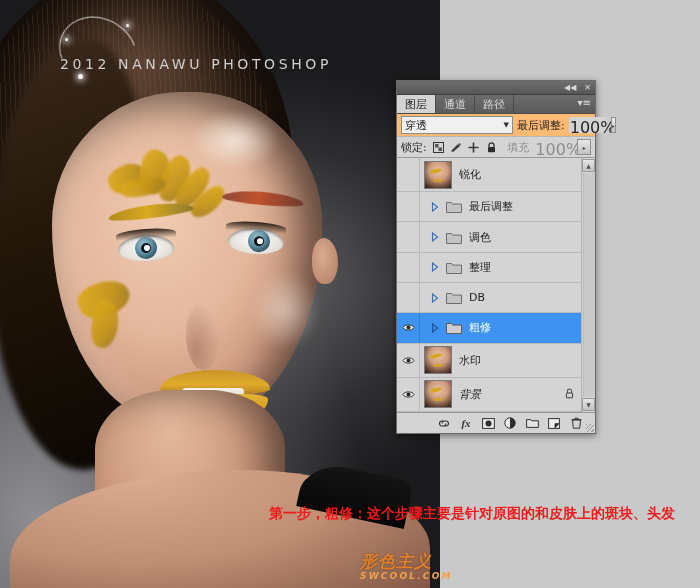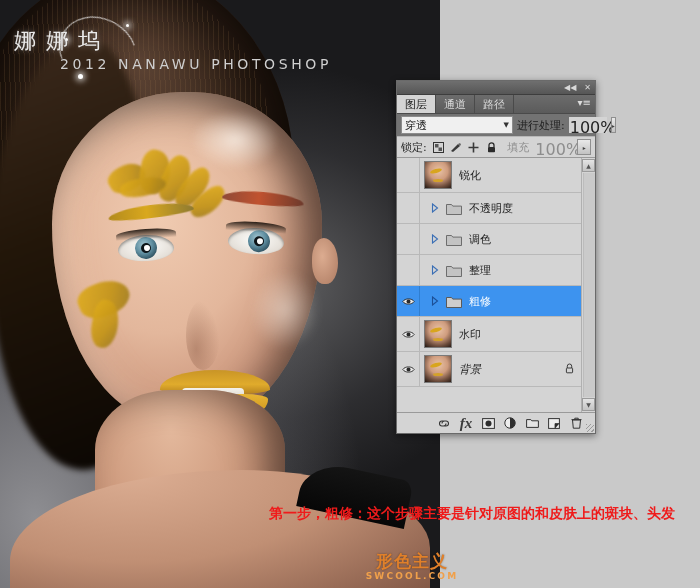--- a/index.html
+++ b/index.html
@@ -142,42 +142,42 @@
         transform:rotate(28deg);filter:blur(.3px);}
   .spark{position:absolute;width:3px;height:3px;background:#fff;border-radius:50%;
         box-shadow:0 0 6px 2px rgba(255,255,255,.8);}
 
   
   .note{position:absolute;left:269px;top:500px;width:420px;color:#ef1b1b;font-size:14px;line-height:26px;
         font-family:"DejaVu Sans","Liberation Sans",sans-serif;font-weight:600;}
   .note div{white-space:nowrap;}
 
   
-  .logo{position:absolute;left:360px;top:552px;width:104px;height:34px;text-align:center;}
+  .logo{position:absolute;left:360px;top:552px;width:104px;height:34px;text-align:left;font-style:italic;}
   .logo-cn{color:#e0802a;font-size:17px;font-weight:700;letter-spacing:1px;line-height:18px;
         text-shadow:0 0 2px rgba(0,0,0,.4);}
   .logo-en{color:#f0a04a;font-size:9px;letter-spacing:2.2px;line-height:12px;font-weight:700;}
 
   
   .panel{position:absolute;left:396px;top:80px;width:198px;height:352px;
     background:#d4d4d4;border:1px solid #6a6a6a;
     box-shadow:0 2px 7px rgba(0,0,0,.45);
     font-size:11px;color:#1e1e1e;
     display:flex;flex-direction:column;}
   .panel-titlebar{height:13px;background:linear-gradient(180deg,#6f6f6f,#565656);
     border-bottom:1px solid #3d3d3d;display:flex;justify-content:flex-end;align-items:center;padding-right:2px;gap:4px;}
   .tb-btn{color:#d8d8d8;font-size:8px;line-height:8px;padding:0 2px;cursor:pointer;}
   .tabs{height:18px;background:linear-gradient(180deg,#6c6c6c,#5b5b5b);display:flex;align-items:stretch;
     border-bottom:1px solid #4a4a4a;position:relative;text-align:right;}
   .tab{padding:0 8px;display:flex;align-items:center;color:#d9d9d9;font-size:11px;
     border-right:1px solid #4a4a4a;cursor:pointer;}
   .tab.active{background:#d4d4d4;color:#1a1a1a;}
   .tab-menu{position:absolute;right:4px;top:3px;color:#dcdcdc;font-size:10px;line-height:10px;cursor:pointer;}
   .row-blend{height:22px;display:flex;align-items:center;padding:0 4px;gap:4px;
-    background:#737373;border-bottom:1px solid #b7b7b7;}
+    background:#fdba74;border-bottom:1px solid #b7b7b7;}
   .combo{flex:0 0 104px;height:16px;background:#f0f0f0;border:1px solid #8c8c8c;
     display:flex;align-items:center;justify-content:space-between;padding:0 3px;font-size:11px;cursor:pointer;}
   .combo .caret{font-size:7px;color:#333;}
   .lbl{font-size:11px;color:#1e1e1e;white-space:nowrap;}
   .numbox{width:34px;height:14px;background:#d4d4d4;border:1px solid transparent;text-align:right;
     font-size:16px;padding-right:2px;color:#222;}
   .stepper{width:12px;height:14px;background:linear-gradient(180deg,#e9e9e9,#c2c2c2);
     border:1px solid #8f8f8f;display:flex;align-items:center;justify-content:center;font-size:6px;color:#444;cursor:pointer;}
   .row-lock{height:20px;display:flex;align-items:center;padding:0 4px;gap:5px;
     background:#d4d4d4;border-bottom:1px solid #9a9a9a;}
@@ -275,21 +275,20 @@
 
     <div class="neck"></div>
     <div class="shoulder"></div>
     <div class="strap"></div>
 
     <div class="wm">
       <div class="wm-arc"></div>
       <div class="spark" style="left:118px;top:6px;"></div>
       <div class="spark" style="left:57px;top:20px;"></div>
       <div class="spark" style="left:70px;top:56px;width:5px;height:5px;"></div>
-      <div class="wm-cn">娜娜坞</div>
       <div class="wm-en">2012  NANAWU  PHOTOSHOP</div>
     </div>
   </div>
 
   <div class="note">
     <div>第一步，粗修：这个步骤主要是针对原图的和皮肤上的斑块、头发</div>
   </div>
 
   <div class="logo">
     <div class="logo-cn">形色主义</div>
@@ -308,21 +307,21 @@
       <div class="tab">通道</div>
       <div class="tab">路径</div>
       <div class="tab-menu">▾≡</div>
     </div>
 
     <div class="row-blend">
       <div class="combo">
         <span>穿透</span>
         <span class="caret">▼</span>
       </div>
-      <span class="lbl">进行处理:</span>
+      <span class="lbl">最后调整:</span>
       <span class="numbox">100%</span>
       <span class="stepper">▸</span>
     </div>
 
     <div class="row-lock">
       <span class="lbl">锁定:</span>
       <span class="lock-ico">
         <svg width="11" height="11" viewBox="0 0 11 11">
             <rect x="0.5" y="0.5" width="10" height="10" fill="none" stroke="#333"></rect>
             <rect x="2" y="2" width="3.5" height="3.5" fill="#555"></rect>
@@ -366,21 +365,21 @@
           <div class="disc">
             <svg width="8" height="10" viewBox="0 0 8 10">
                 <path d="M1.5 1 L6.5 5 L1.5 9 Z" fill="none" stroke="#3b6fb5" stroke-width="1.1"></path>
               </svg>
           </div>
           <div class="folder">
             <svg width="16" height="13" viewBox="0 0 16 13">
                 <path d="M0.5 2.5 h5 l1.3 1.6 h8.7 v8.4 h-15 z" fill="#c3c3c3" stroke="#6d6d6d"></path>
               </svg>
           </div>
-          <div class="lname">不透明度</div>
+          <div class="lname">最后调整</div>
         </div>
 
         <div class="layer">
           <div class="eye-cell"></div>
           <div class="disc">
             <svg width="8" height="10" viewBox="0 0 8 10">
                 <path d="M1.5 1 L6.5 5 L1.5 9 Z" fill="none" stroke="#3b6fb5" stroke-width="1.1"></path>
               </svg>
           </div>
           <div class="folder">
@@ -399,20 +398,34 @@
               </svg>
           </div>
           <div class="folder">
             <svg width="16" height="13" viewBox="0 0 16 13">
                 <path d="M0.5 2.5 h5 l1.3 1.6 h8.7 v8.4 h-15 z" fill="#c3c3c3" stroke="#6d6d6d"></path>
               </svg>
           </div>
           <div class="lname">整理</div>
         </div>
 
+        <div class="layer">
+          <div class="eye-cell"></div>
+          <div class="disc">
+            <svg width="8" height="10" viewBox="0 0 8 10">
+                <path d="M1.5 1 L6.5 5 L1.5 9 Z" fill="none" stroke="#3b6fb5" stroke-width="1.1"></path>
+              </svg>
+          </div>
+          <div class="folder">
+            <svg width="16" height="13" viewBox="0 0 16 13">
+                <path d="M0.5 2.5 h5 l1.3 1.6 h8.7 v8.4 h-15 z" fill="#c3c3c3" stroke="#6d6d6d"></path>
+              </svg>
+          </div>
+          <div class="lname">DB</div>
+        </div>
 
         <div class="layer selected">
           <div class="eye-cell">
             <svg width="13" height="9" viewBox="0 0 13 9">
                 <path d="M0.8 4.5 C3 1 10 1 12.2 4.5 C10 8 3 8 0.8 4.5 Z" fill="#e7e7e7" stroke="#2a2a2a" stroke-width="0.9"></path>
                 <circle cx="6.5" cy="4.5" r="2" fill="#2a2a2a"></circle>
               </svg>
           </div>
           <div class="disc">
             <svg width="8" height="10" viewBox="0 0 8 10">
@@ -465,21 +478,21 @@
     </div>
 
     <div class="panel-footer">
       <div class="foot-ico">
         <svg width="14" height="9" viewBox="0 0 14 9">
             <path d="M5 4.5 a2.5 2.5 0 0 1 2.5-2.5 h1.5 a2.5 2.5 0 0 1 0 5 h-1.5" fill="none" stroke="#333" stroke-width="1.1"></path>
             <path d="M9 4.5 a2.5 2.5 0 0 1 -2.5 2.5 h-1.5 a2.5 2.5 0 0 1 0 -5 h1.5" fill="none" stroke="#333" stroke-width="1.1"></path>
           </svg>
       </div>
       <div class="foot-ico">
-        <span style="font-style:italic;font-family:'Liberation Serif',serif;font-size:15px;font-weight:bold;">fx</span>
+        <span style="font-style:italic;font-family:'Liberation Serif',serif;font-size:11px;font-weight:bold;">fx</span>
       </div>
       <div class="foot-ico">
         <svg width="13" height="11" viewBox="0 0 13 11">
             <rect x="0.6" y="0.6" width="11.8" height="9.8" fill="#e8e8e8" stroke="#333"></rect>
             <circle cx="6.5" cy="5.5" r="3" fill="#2e2e2e"></circle>
           </svg>
       </div>
       <div class="foot-ico">
         <svg width="12" height="12" viewBox="0 0 12 12">
             <circle cx="6" cy="6" r="5.2" fill="#eee" stroke="#333"></circle>

